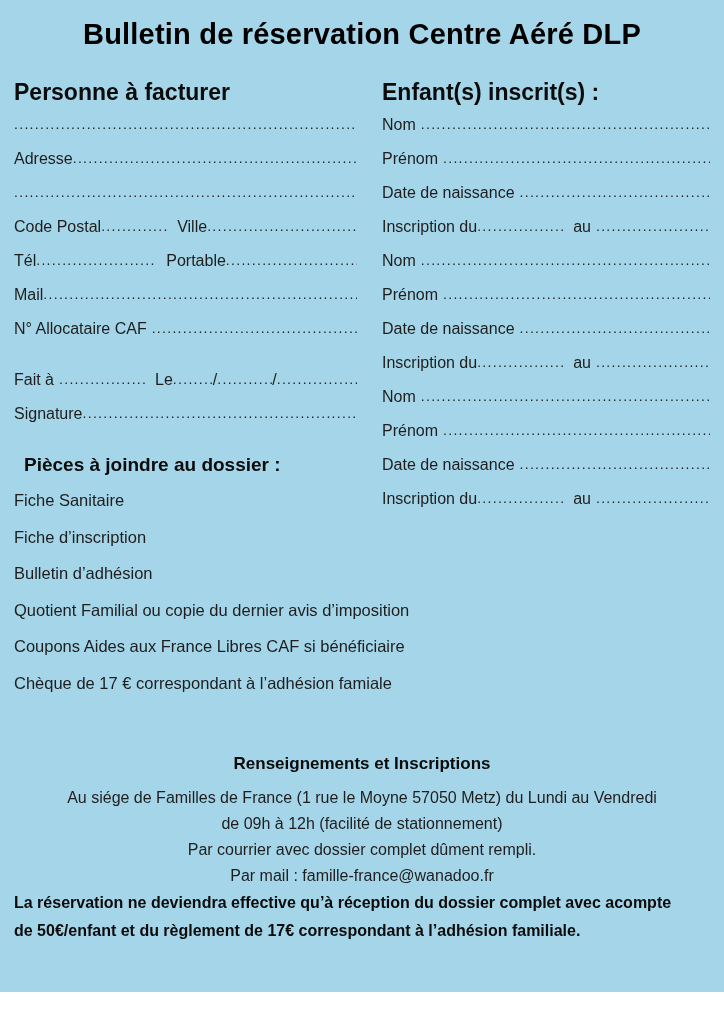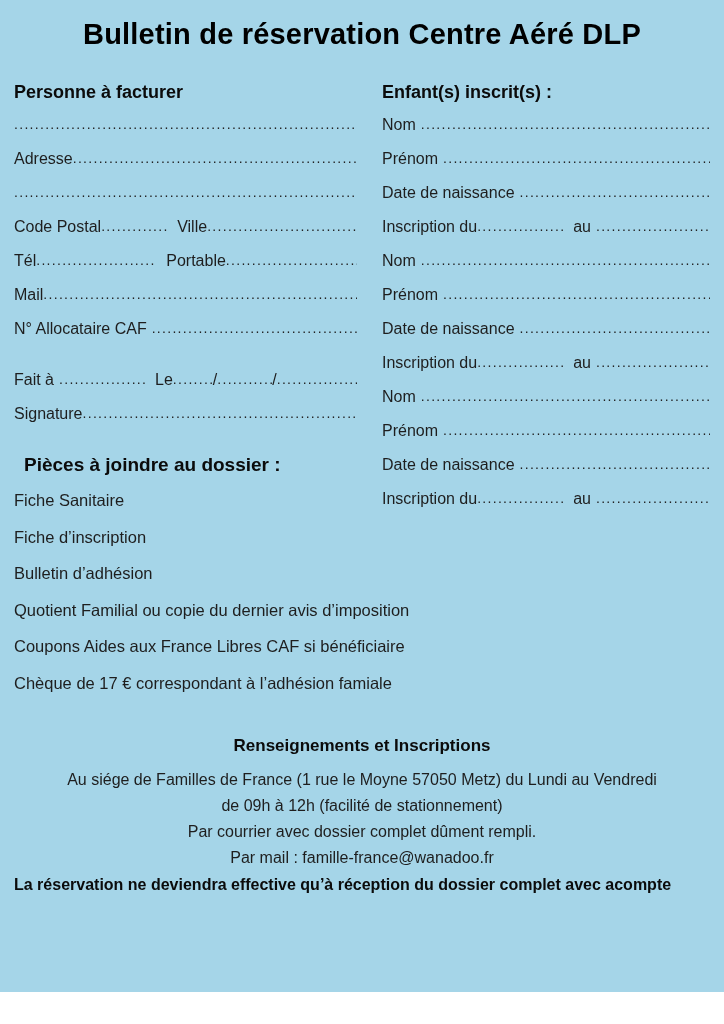--- a/index.html
+++ b/index.html
@@ -7,21 +7,21 @@
   .page {
     position:relative; width:724px; height:992px; box-sizing:border-box;
     background:#a5d5e8; color:#1e1e1e; padding:16px 14px 0 14px; overflow:hidden;
   }
   .title {
     margin:0 0 30px 0; text-align:center; font-size:29px; line-height:36px;
     font-weight:800; color:#000; letter-spacing:0.2px;
   }
   .content { position:relative; }
   h2.section-heading {
-    margin:0 0 12px 0; font-size:18px; line-height:21px; font-weight:800; color:#0b0b0b;
+    margin:0 0 12px 0; font-size:23px; line-height:21px; font-weight:800; color:#0b0b0b;
   }
   .billing-rows { width:343px; }
   .col-right { position:absolute; top:0; left:368px; width:328px; }
   .row { display:flex; align-items:baseline; font-size:16px; line-height:20px; margin-bottom:14px; }
   .row.spacer-top { margin-top:31px; }
   .lbl { flex:0 0 auto; white-space:nowrap; }
   .lbl.gap { margin-right:5px; }
   .lbl.after-dots { margin-left:10px; }
   .lbl.le { margin-left:8px; }
   .lbl.au { margin-left:8px; margin-right:5px;text-align:center; }
@@ -31,21 +31,21 @@
   }
   .dots.grow { flex:1 1 auto; min-width:0; }
   .dots.w40 { flex:0 0 40px; }
   .dots.w55 { flex:0 0 55px; }
   .dots.w66 { flex:0 0 66px; }
   .dots.w88 { flex:0 0 88px; }
   .dots.w120 { flex:0 0 120px; }
   .pieces { margin-top:29px; }
   .pieces h2 { margin:0 0 13px 10px; font-size:19px; line-height:24px; font-weight:800; color:#0b0b0b; }
   .pieces p { margin:0 0 16.5px 0; font-size:16.5px; line-height:20px; }
-  .info { margin-top:42px; text-align:center; }
+  .info { margin-top:60px; text-align:center; }
   .info h3 { margin:0 0 10px 0; font-size:17px; line-height:22px; font-weight:800; color:#0b0b0b; }
   .info p { margin:0; font-size:16px; line-height:26px; }
   .footer-note { text-align:left; font-weight:800; color:#0b0b0b; }
   .footer-note p { margin:0; font-size:16px; line-height:28px; }
 </style>
 </head>
 <body>
 
 <div class="page">
 
@@ -184,16 +184,17 @@
     <div class="info">
       <h3>Renseignements et Inscriptions</h3>
       <p>Au siége de Familles de France (1 rue le Moyne 57050 Metz) du Lundi au Vendredi</p>
       <p>de 09h à 12h (facilité de stationnement)</p>
       <p>Par courrier avec dossier complet dûment rempli.</p>
       <p>Par mail : famille-france@wanadoo.fr</p>
     </div>
 
     <div class="footer-note">
       <p>La réservation ne deviendra effective qu’à réception du dossier complet avec acompte</p>
+      <p>de 50€/enfant et du règlement de 17€ correspondant à l’adhésion familiale.</p>
     </div>
 
   </div>
 </div>
 
 </body></html>

